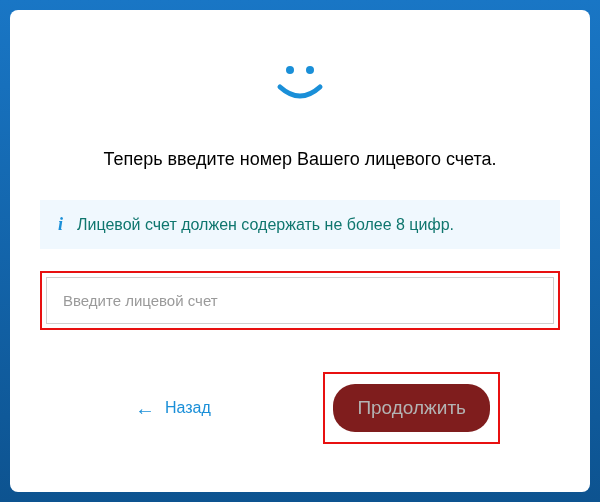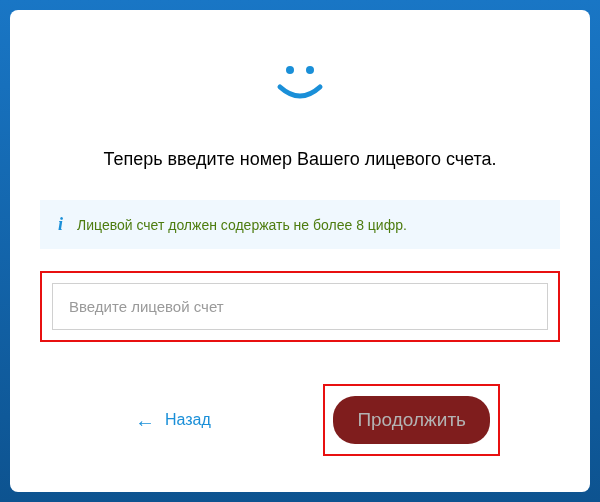--- a/index.html
+++ b/index.html
@@ -45,27 +45,27 @@
     }
     .hint-icon {
       color: #1a8fd8;
       font-style: italic;
       font-weight: bold;
       font-size: 18px;
       font-family: Georgia, serif;
       flex-shrink: 0;
     }
     .hint-text {
-      color: #4d7c0f;
-      font-size: 14px;
+      color: #0f766e;
+      font-size: 16px;
     }
     .input-wrapper {
       width: 100%;
       border: 2px solid #e81010;
-      padding: 10px;
+      padding: 4px;
       margin-bottom: 42px;
     }
     .account-input {
       width: 100%;
       border: 1px solid #d0d0d0;
       padding: 14px 16px;
       font-size: 15px;
       color: #333;
       outline: none;
     }

